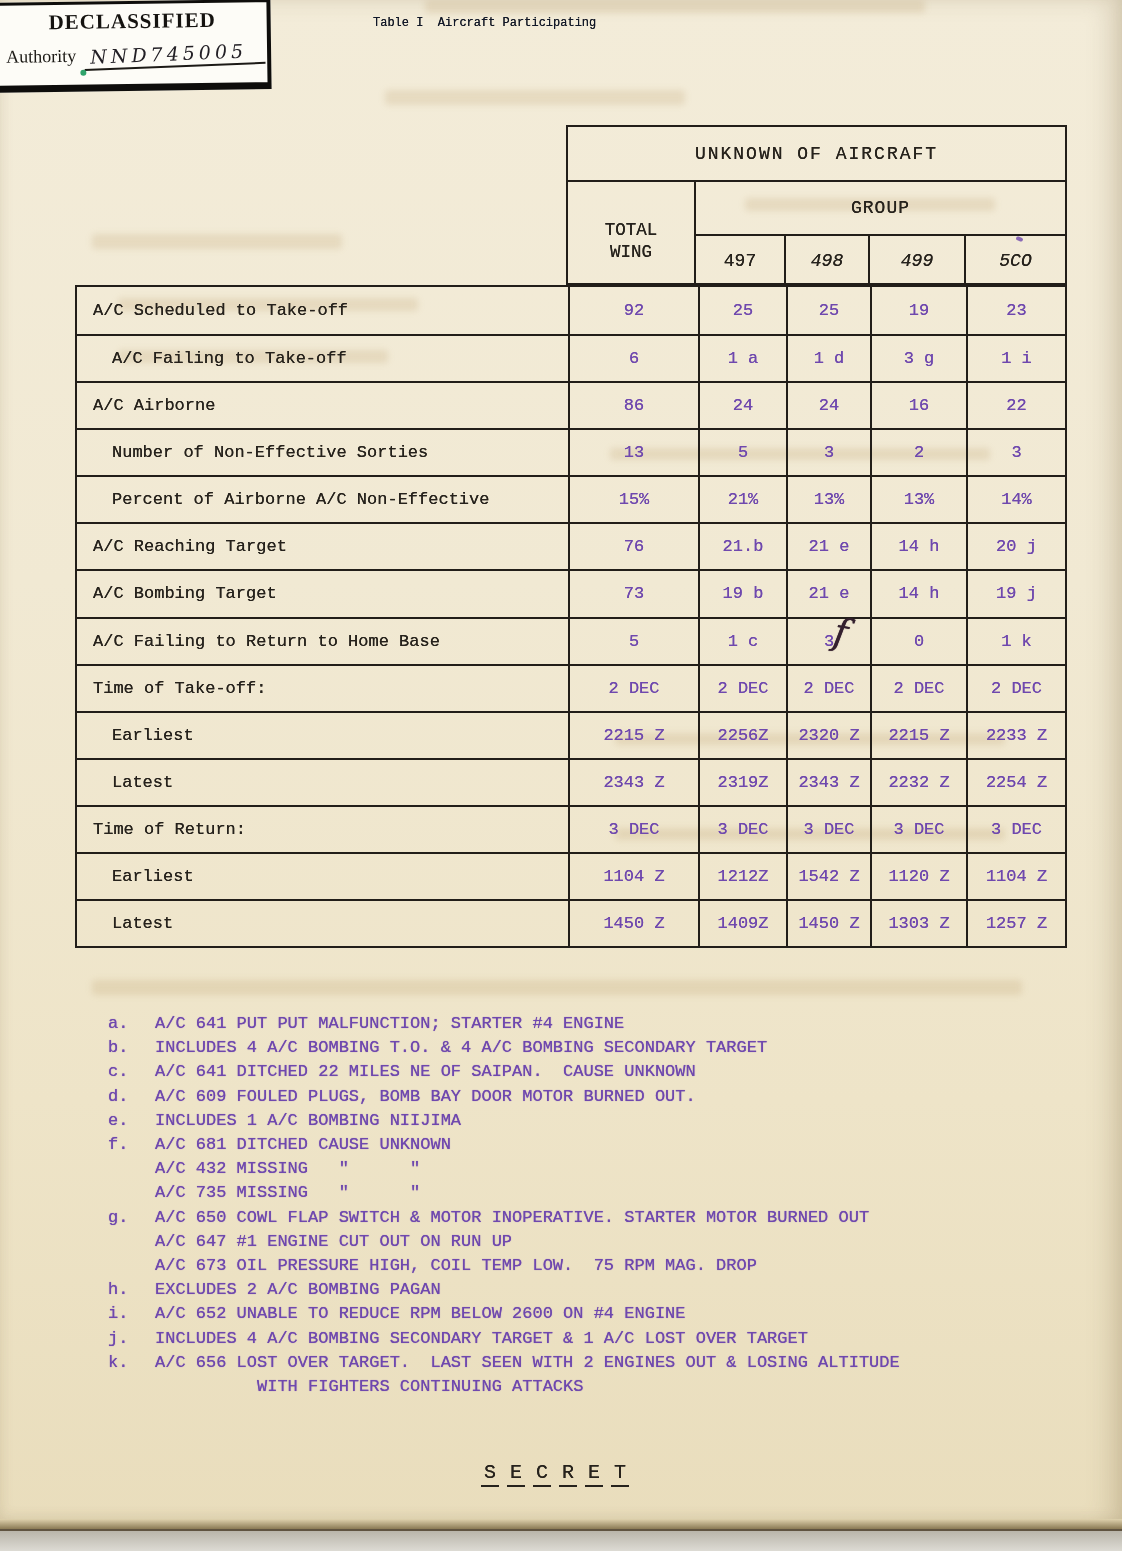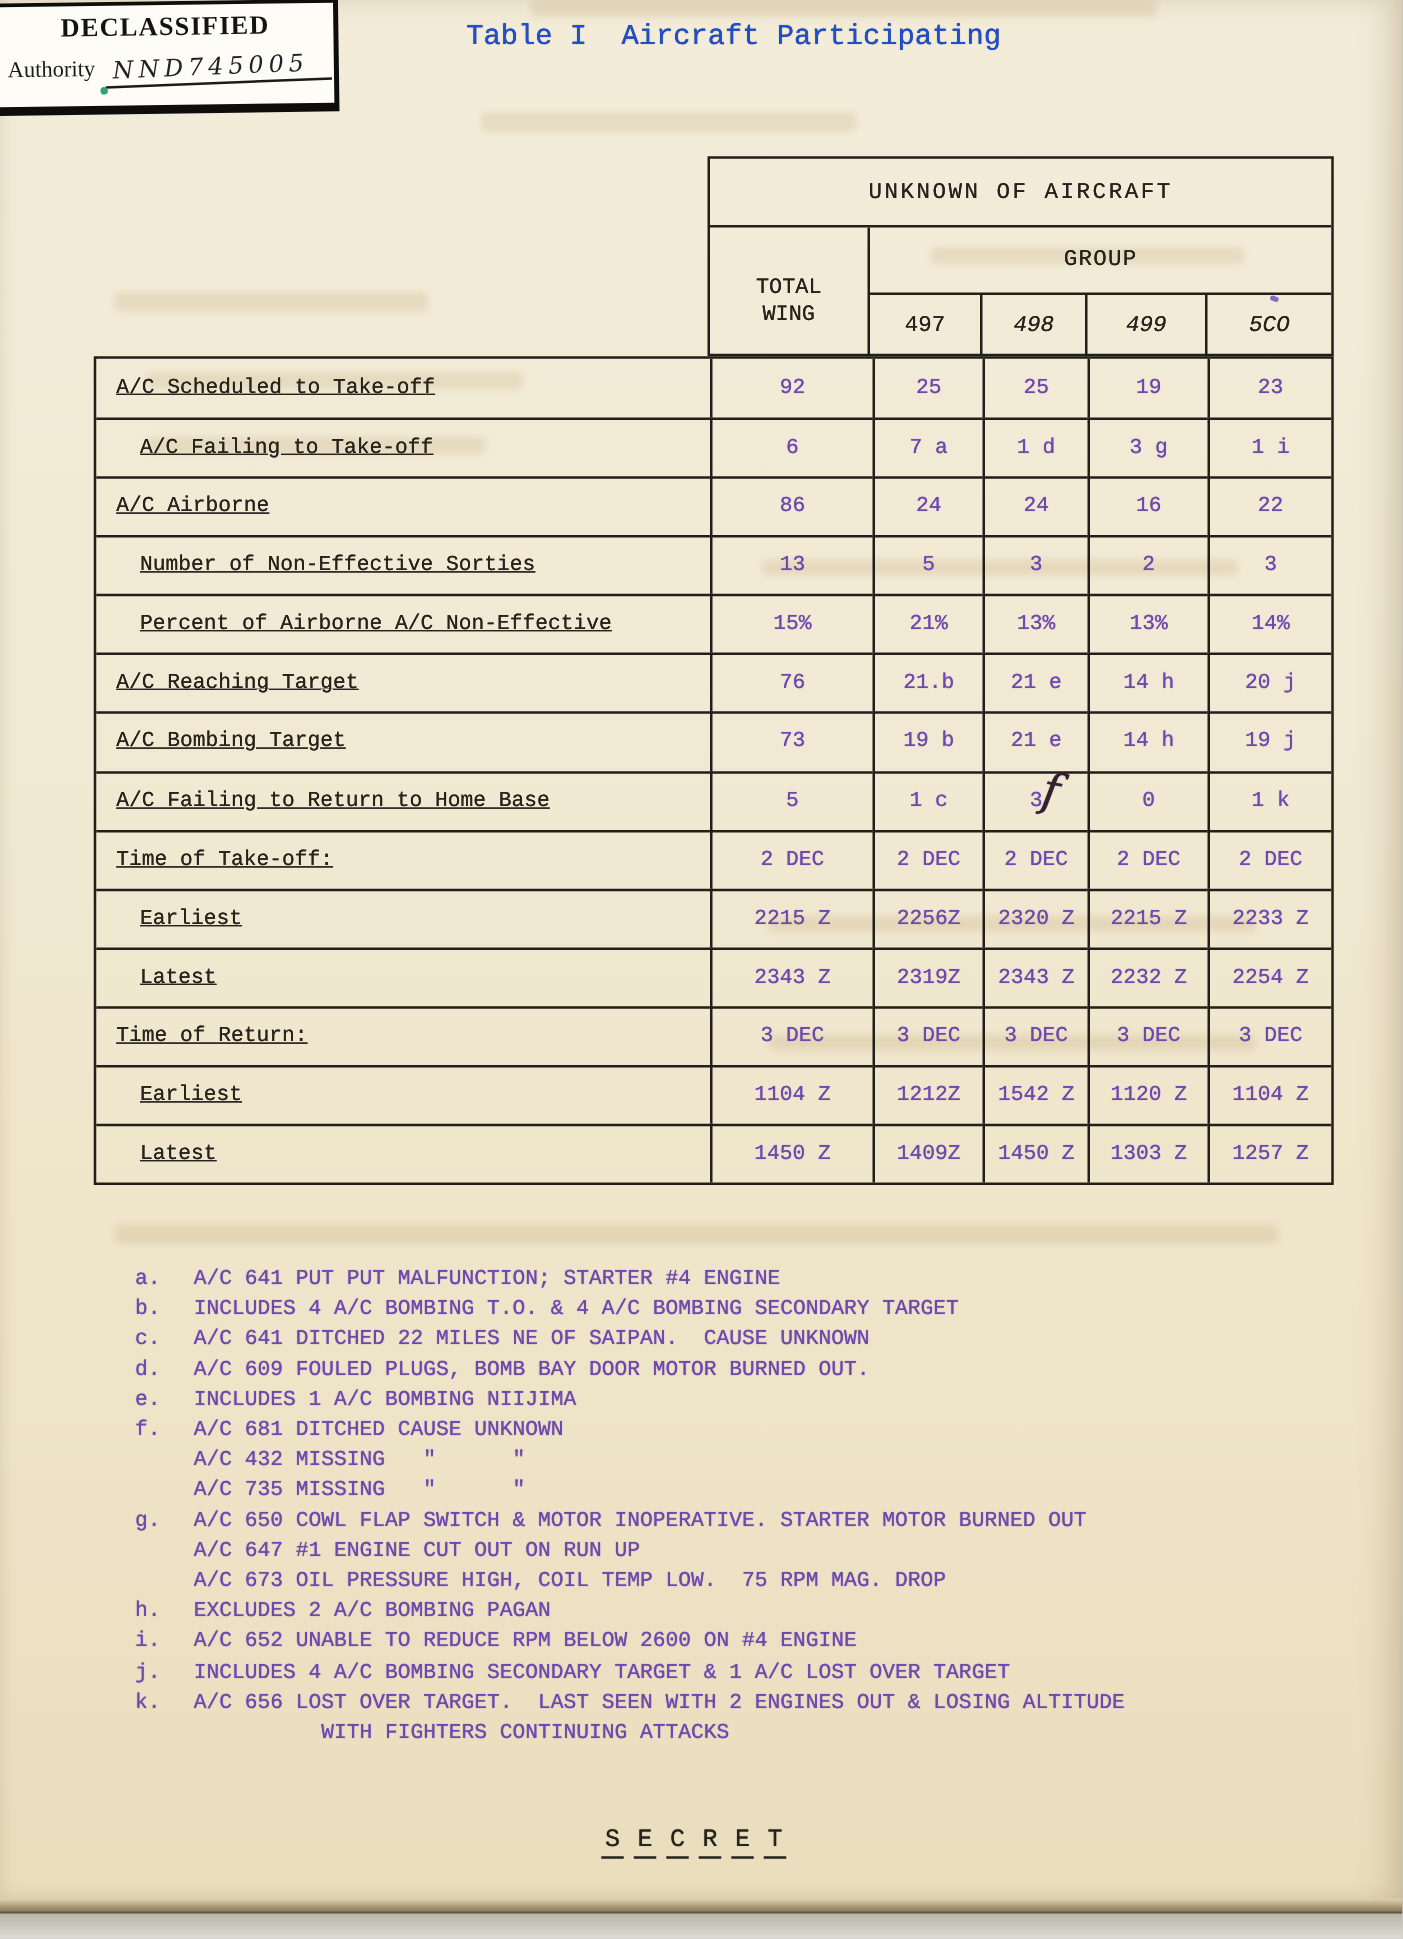--- a/index.html
+++ b/index.html
@@ -50,21 +50,21 @@
     padding:0 18px 1px 6px;margin-left:8px;
     transform:rotate(-1.5deg);
   }
   .green-dot{
     position:absolute;left:82px;top:65px;width:6px;height:6px;border-radius:50%;
     background:#2fa36b;
   }
   
   .doc-title{
     position:absolute;left:373px;top:16px;
-    font-size:23px;color:#1d4ed8;white-space:pre;
+    font-size:12px;color:#0f172a;white-space:pre;
     text-shadow:0 0 .6px #26221c;
   }
   
   .table-wrap{position:absolute;left:75px;top:125px;width:992px;height:823px;}
   .ink{color:#26221c;}
   .hdr{
     position:absolute;left:491px;top:0;width:501px;height:160px;
     border:2px solid #221e19;box-sizing:border-box;
   }
   .hdr-noa{
@@ -98,21 +98,21 @@
     display:grid;
     grid-template-columns:491px 130px 88px 84px 96px 99px;
     grid-template-rows:repeat(14,1fr);
   }
   .cell{
     display:flex;align-items:center;box-sizing:border-box;position:relative;
     font-size:17px;
   }
   .cell.bt{border-top:2.4px solid #221e19;}
   .cell.bl{border-left:2px solid #221e19;}
-  .lbl{color:#26221c;padding-left:16px;text-shadow:0 0 .5px #26221c;text-decoration:underline;}
+  .lbl{color:#26221c;padding-left:16px;text-shadow:0 0 .5px #26221c;}
   .lbl.ind{padding-left:35px;}
   .val{justify-content:center;color:#6f48ae;text-shadow:0 0 .6px #6f48ae;white-space:pre;}
   .hand-f{
     position:absolute;left:56%;top:-8px;
     font-family:"DejaVu Serif", serif;font-style:italic;
     font-size:37px;color:#34202e;transform:rotate(10deg);
     text-shadow:0 0 .8px #34202e;z-index:3;
   }
   
   .notes{
@@ -179,21 +179,21 @@
   </div>
   <div class="tbody" id="tbody">
       <div class="cell lbl">A/C Scheduled to Take-off</div>
       <div class="cell val bl"><span>92</span></div>
       <div class="cell val bl"><span>25</span></div>
       <div class="cell val bl"><span>25</span></div>
       <div class="cell val bl"><span>19</span></div>
       <div class="cell val bl"><span>23</span></div>
       <div class="cell lbl ind bt">A/C Failing to Take-off</div>
       <div class="cell val bl bt"><span>6</span></div>
-      <div class="cell val bl bt"><span>7 a</span></div>
+      <div class="cell val bl bt"><span>1 a</span></div>
       <div class="cell val bl bt"><span>1 d</span></div>
       <div class="cell val bl bt"><span>3 g</span></div>
       <div class="cell val bl bt"><span>1 i</span></div>
       <div class="cell lbl bt">A/C Airborne</div>
       <div class="cell val bl bt"><span>86</span></div>
       <div class="cell val bl bt"><span>24</span></div>
       <div class="cell val bl bt"><span>24</span></div>
       <div class="cell val bl bt"><span>16</span></div>
       <div class="cell val bl bt"><span>22</span></div>
       <div class="cell lbl ind bt">Number of Non-Effective Sorties</div>

